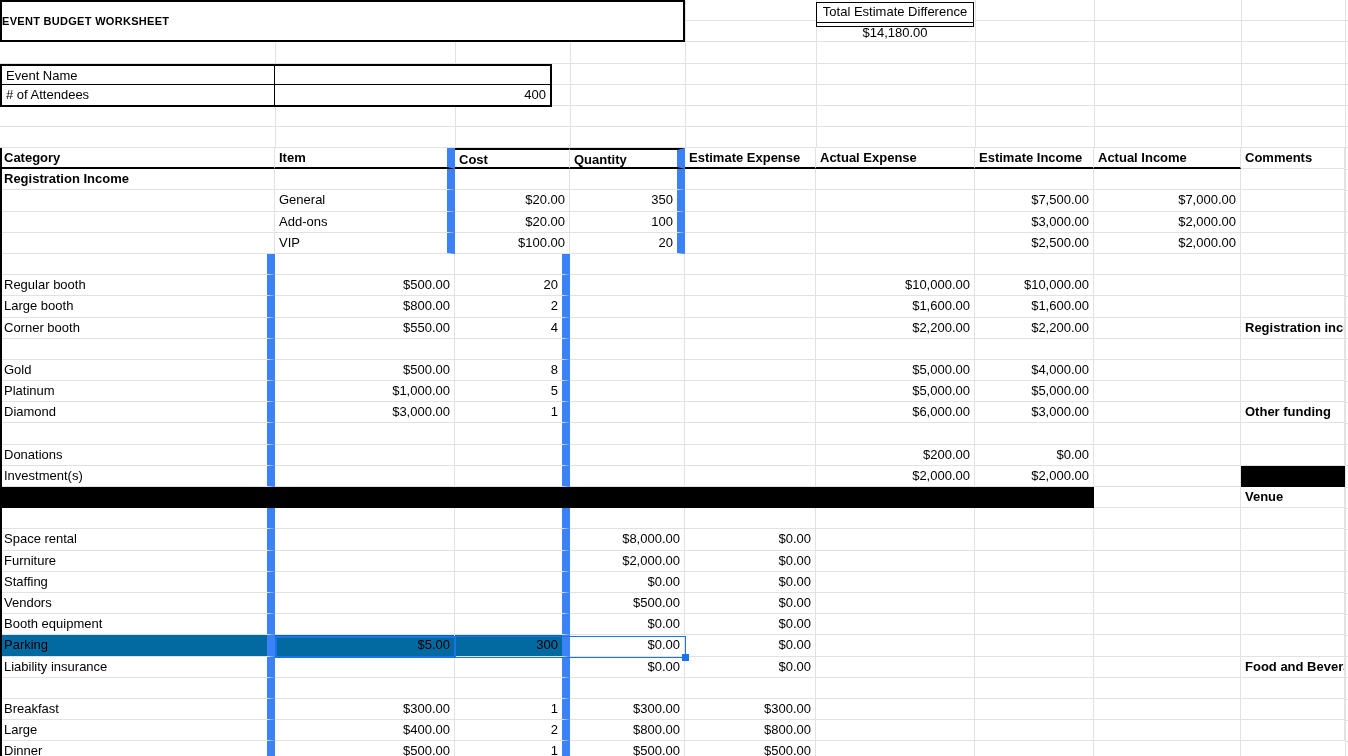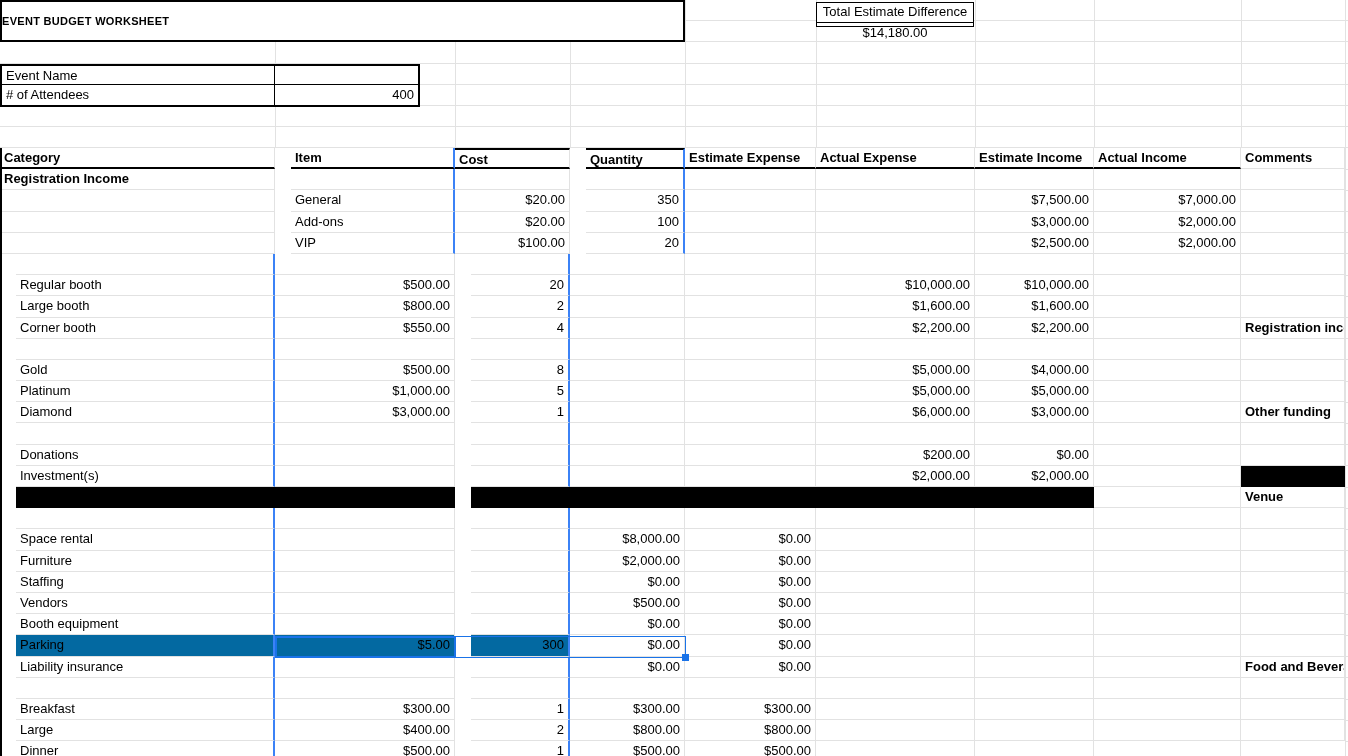--- a/index.html
+++ b/index.html
@@ -15,38 +15,38 @@
   .box{position:absolute;background:#fff;z-index:2;box-sizing:border-box;}
   #title-box{left:0;top:0;width:685px;height:41.5px;border:2px solid #000;
     display:flex;align-items:center;justify-content:flex-start;font-weight:700;font-size:11px;letter-spacing:.3px;}
   .summary{border:1.5px solid #000;display:flex;flex-direction:column;}
   .summary .lbl{flex:0 0 18.5px;border-bottom:1.5px solid #000;text-align:center;line-height:18px;white-space:nowrap;overflow:hidden;}
   .summary .val{flex:1;line-height:19px;}
   #est-diff{left:816px;top:2px;width:158px;height:25px;}
   #est-diff .val{text-align:center;}
   #act-diff{left:1094px;top:2px;width:147px;height:39.5px;}
   #act-diff .val{text-align:right;padding-right:3px;}
-  #info-box{left:0;top:63.5px;width:420px;height:43px;border:2px solid #000;
+  #info-box{left:0;top:63.5px;width:552px;height:43px;border:2px solid #000;
     display:grid;grid-template-columns:273px 1fr;grid-auto-rows:1fr;}
   #info-box .cell{box-sizing:border-box;line-height:19px;padding:0 4px;overflow:hidden;white-space:nowrap;}
   #info-box .cell.l{border-right:1.5px solid #000;}
   #info-box .cell.top{border-bottom:1.5px solid #000;}
   #info-box .cell.num{text-align:right;}
   
   #table{
     position:absolute;left:0;top:148px;width:1345px;height:608px;z-index:2;background:#fff;overflow:hidden;
     display:grid;grid-template-columns:275px 180px 115px 115px 131px 159px 119px 147px 104px;grid-auto-rows:21.2px;
   }
   #table .cell{
     box-sizing:border-box;border-right:1px solid #e2e2e2;border-bottom:1px solid #e2e2e2;
     padding:0 4px;line-height:20px;white-space:nowrap;overflow:hidden;
   }
   #table .bold{font-weight:700;}
   #table .num{text-align:right;}
-  #table .brk{border-right:2px solid #3b82f6;margin-left:16px;}
+  #table .brk{border-right:8px solid #3b82f6;}
   #table .bbk{border-bottom:2px solid #000;}
   #table .btk{border-top:2px solid #000;}
   #table .blk{background:#000;border-color:#000;}
   #table .sel{background:#0369a1;}
   #left-border{position:absolute;left:0;top:148px;width:2px;height:608px;background:#000;z-index:3;}
   
   #sel-range{position:absolute;box-sizing:border-box;border:1.5px solid #1a73e8;z-index:4;pointer-events:none;}
   #sel-active{position:absolute;box-sizing:border-box;border:2.5px solid #1a73e8;z-index:5;pointer-events:none;}
   #fill-handle{position:absolute;width:7px;height:7px;background:#1a73e8;z-index:6;}
 </style>

